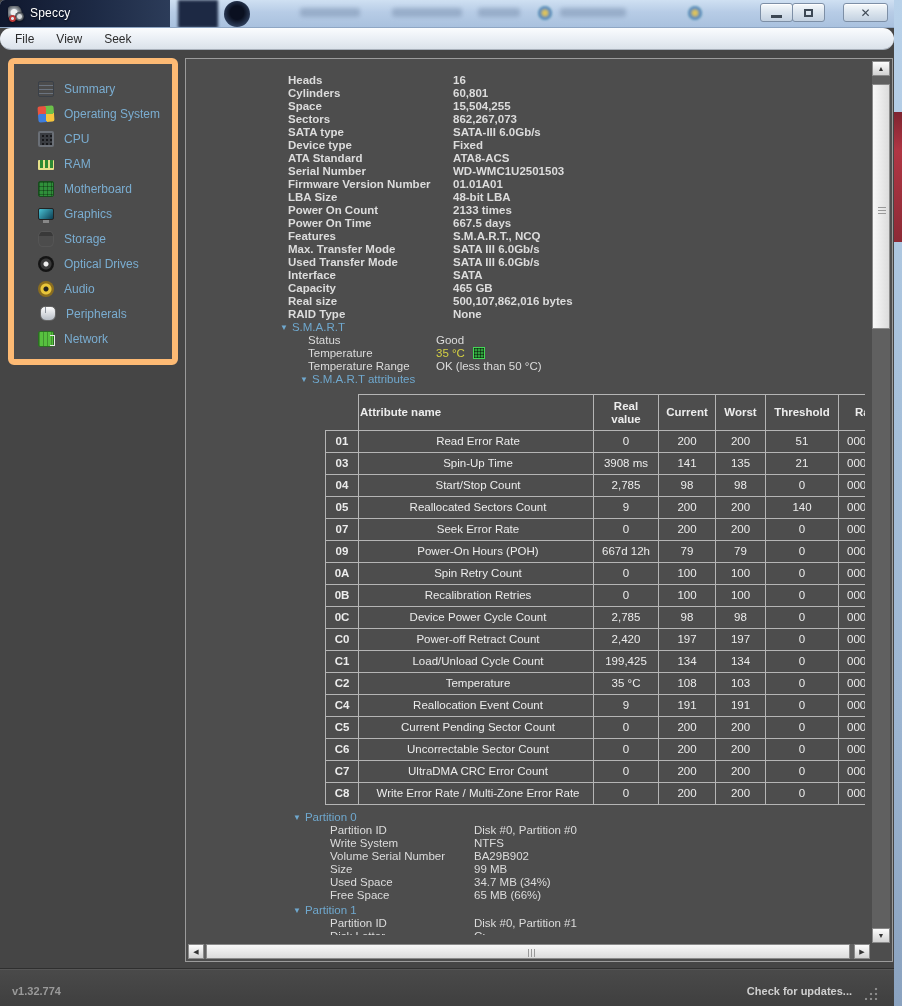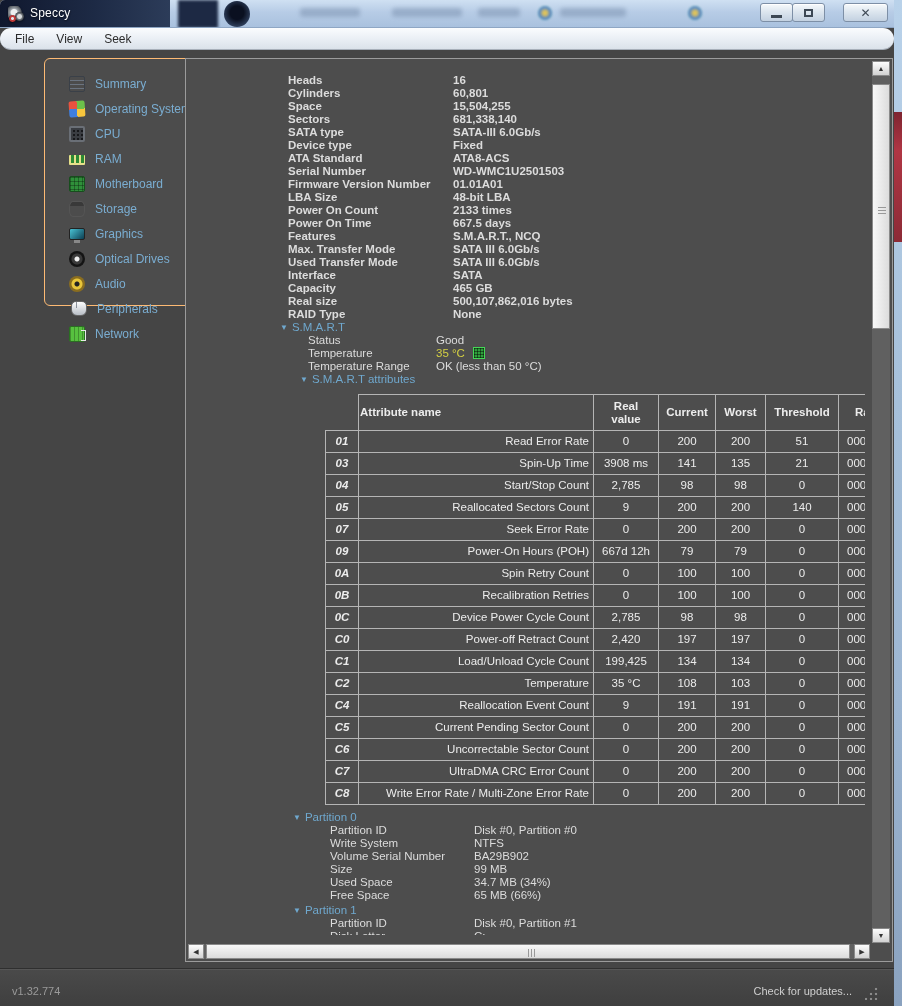--- a/index.html
+++ b/index.html
@@ -45,22 +45,22 @@
   .glyph-max { width:9px; height:8px; border:2px solid #3d4854; }
   .glyph-close { font-size:12px; font-weight:bold; color:#3d4854; line-height:1; }
 
   
   .menubar { position:absolute; left:0; top:28px; width:894px; height:22px;
     background:linear-gradient(180deg,#fafcfe,#e9eef4 55%,#dbe2ea); border-bottom:1px solid #a8b0ba;
     display:flex; align-items:center; padding-left:4px;border-radius:11px; }
   .menu-item { font-size:12px; color:#2b2b2b; padding:3px 11px; }
 
   
-  .sidebar { position:absolute; left:8px; top:58px; width:170px; height:248px;
-    background:#4c4c4c; border:1px solid #fdba74; border-radius:6px; padding-top:12px;margin-left:36px; }
+  .sidebar { position:absolute; left:8px; top:58px; width:170px; height:307px;
+    background:#4c4c4c; border:6px solid #fdba74; border-radius:6px; padding-top:12px; }
   .side-item { display:flex; align-items:center; height:25px; padding-left:24px; gap:10px; }
   .side-label { font-size:12px; color:#7aadd1; }
   .ic { width:16px; height:16px; flex:0 0 16px; border-radius:2px; position:relative; }
   [data-icon="summary"] { background:linear-gradient(180deg,#d8dde2,#9aa2ac);
     background-image:repeating-linear-gradient(180deg,transparent 0 3px,#6b7480 3px 4px); border:1px solid #3a4048; }
   [data-icon="os"] { background:conic-gradient(#6cc04a 0 25%,#f7c53d 0 50%,#3f7ede 0 75%,#e8533f 0); transform:rotate(-4deg); }
   [data-icon="cpu"] { background:#17181b;
     background-image:repeating-linear-gradient(90deg,#3a3d42 0 2px,transparent 2px 4px),
                      repeating-linear-gradient(180deg,#3a3d42 0 2px,transparent 2px 4px);
     border:2px solid #6a6f76; }
@@ -115,22 +115,22 @@
   .tbl-wrap { margin-left:137px; margin-top:8px; width:540px; overflow:hidden; }
   table.smart { border-collapse:collapse; table-layout:fixed; width:603px; font-size:11.5px; color:#ececec; }
   table.smart col.c-id{width:33px;} table.smart col.c-name{width:235px;} table.smart col.c-real{width:65px;}
   table.smart col.c-cur{width:57px;} table.smart col.c-worst{width:50px;} table.smart col.c-thr{width:73px;}
   table.smart col.c-raw{width:90px;}
   table.smart th, table.smart td { border:1px solid #b5b5b5; }
   table.smart th { height:36px; font-weight:bold; text-align:center; padding:2px 4px; }
   table.smart th.h-name { text-align:left; padding-left:1px; }
   table.smart th.h-id { border:none; }
   table.smart td { height:22px; text-align:center; padding:1px 4px; }
-  table.smart td.t-id { font-weight:bold;font-style:italic; }
-  table.smart td.t-name { text-align:right; padding-left:8px; }
+  table.smart td.t-id { font-weight:bold; }
+  table.smart td.t-name { text-align:center; padding-left:8px; }
   table.smart td.t-raw { text-align:left; padding-left:8px; }
   .noborder { border:none !important; }
 
   .part-h { height:13px; padding-left:105px; color:#6fa8ce; margin-top:6px; }
   .part-h .arrow { font-size:8px; vertical-align:1px; margin-right:4px; }
   .prow { display:flex; height:13px; padding-left:120px; }
   .plabel { width:144px; flex:0 0 144px;margin-left:22px; }
   .prow.clipped { height:5px; overflow:hidden; }
 
   
@@ -147,21 +147,21 @@
   .hsb .left { left:0; top:0; width:16px; height:15px; }
   .hsb .right { right:0; top:0; width:16px; height:15px; }
   .hsb-thumb { position:absolute; left:18px; top:0; right:20px; height:15px;
     background:linear-gradient(180deg,#f8f8f8,#dcdcdc); border:1px solid #8a8a8a; }
   .hsb-thumb::after { content:""; position:absolute; top:4px; left:50%; width:7px; height:8px;
     background:repeating-linear-gradient(90deg,#999 0 1px,transparent 1px 3px); }
 
   
   .statusbar { position:absolute; left:0; bottom:0; width:894px; height:38px;
     background:linear-gradient(180deg,#4a4a4a,#3f3f3f); border-top:1px solid #2f2f2f;
-    box-shadow:inset 0 1px 0 #565656; }
+    box-shadow:inset 0 1px 0 #565656;font-weight:bold; }
   .version { position:absolute; left:12px; bottom:9px; font-size:11px; color:#9a9a9a; }
   .updates { position:absolute; right:42px; bottom:9px; font-size:11px; color:#cfcfcf; }
   .grip { position:absolute; right:16px; bottom:6px; width:13px; height:13px;
     background:
       radial-gradient(circle at 11px 2px,#8a8a8a 1.2px,transparent 1.6px),
       radial-gradient(circle at 11px 7px,#8a8a8a 1.2px,transparent 1.6px),
       radial-gradient(circle at 6px 7px,#8a8a8a 1.2px,transparent 1.6px),
       radial-gradient(circle at 11px 12px,#8a8a8a 1.2px,transparent 1.6px),
       radial-gradient(circle at 6px 12px,#8a8a8a 1.2px,transparent 1.6px),
       radial-gradient(circle at 1px 12px,#8a8a8a 1.2px,transparent 1.6px); }
@@ -217,28 +217,28 @@
       </div>
     <div class="side-item">
       <span class="ic" data-icon="ram"></span>
       <span class="side-label">RAM</span>
       </div>
     <div class="side-item">
       <span class="ic" data-icon="motherboard"></span>
       <span class="side-label">Motherboard</span>
       </div>
     <div class="side-item">
+      <span class="ic" data-icon="graphics"></span>
+      <span class="side-label">Graphics</span>
+      </div>
+    <div class="side-item">
       <span class="ic" data-icon="storage"></span>
       <span class="side-label">Storage</span>
       </div>
     <div class="side-item">
-      <span class="ic" data-icon="graphics"></span>
-      <span class="side-label">Graphics</span>
-      </div>
-    <div class="side-item">
       <span class="ic" data-icon="optical"></span>
       <span class="side-label">Optical Drives</span>
       </div>
     <div class="side-item">
       <span class="ic" data-icon="audio"></span>
       <span class="side-label">Audio</span>
       </div>
     <div class="side-item">
       <span class="ic" data-icon="peripherals"></span>
       <span class="side-label">Peripherals</span>
@@ -268,21 +268,21 @@
             <span class="dvalue">60,801</span>
           </div>
 
           <div class="drow">
             <span class="dlabel">Space</span>
             <span class="dvalue">15,504,255</span>
           </div>
 
           <div class="drow">
             <span class="dlabel">Sectors</span>
-            <span class="dvalue">681,338,140</span>
+            <span class="dvalue">862,267,073</span>
           </div>
 
           <div class="drow">
             <span class="dlabel">SATA type</span>
             <span class="dvalue">SATA-III 6.0Gb/s</span>
           </div>
 
           <div class="drow">
             <span class="dlabel">Device type</span>
             <span class="dvalue">Fixed</span>

